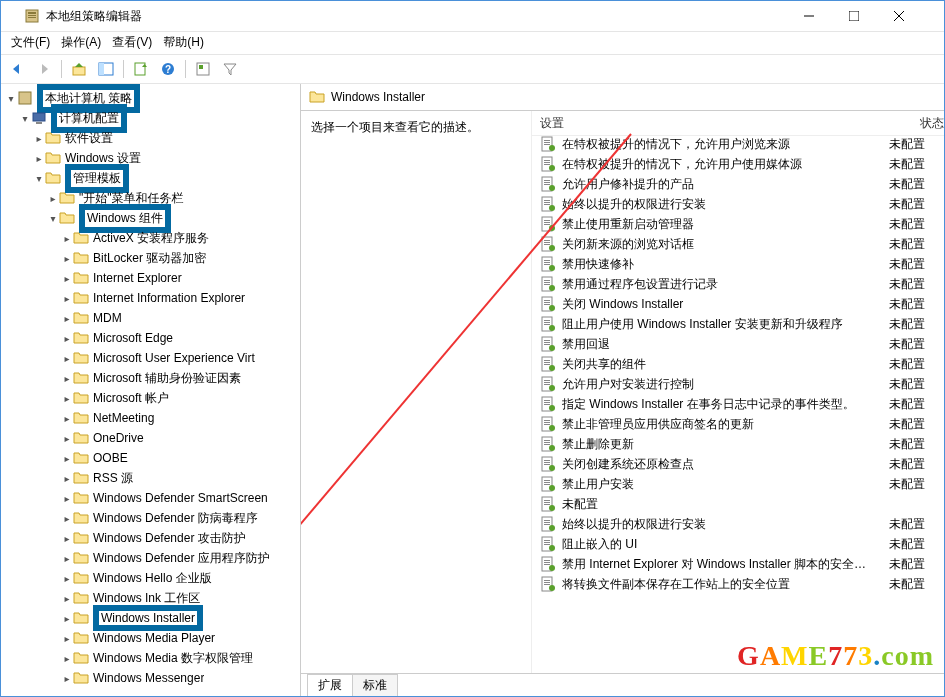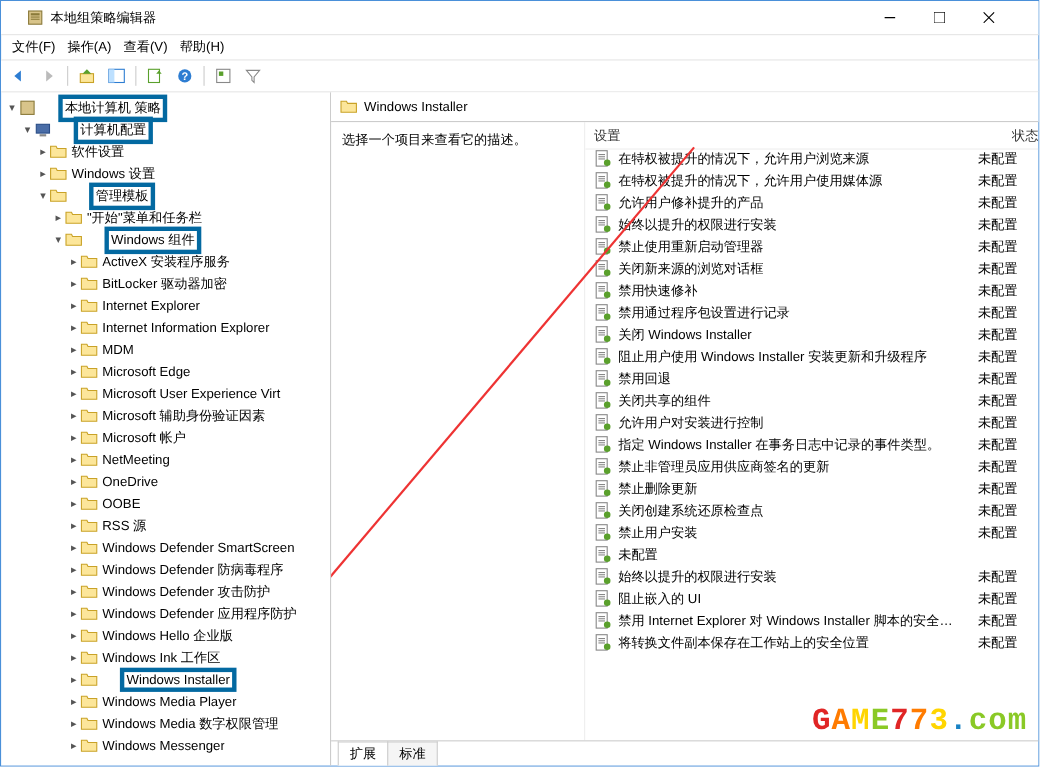--- a/index.html
+++ b/index.html
@@ -13,40 +13,40 @@
 .menu-item{padding:2px 4px}
 .toolbar{height:28px;display:flex;align-items:center;padding:0 4px;gap:3px;border-top:1px solid #e5e5e5;border-bottom:1px solid #e5e5e5;background:#fff}
 .tool-btn{width:24px;height:24px;display:flex;align-items:center;justify-content:center}
 .tool-sep{width:1px;height:18px;background:#ccc;margin:0 2px}
 .body{flex:1;display:flex;min-height:0}
 .tree-pane{width:300px;border-right:1px solid #ccc;overflow-y:auto;overflow-x:hidden;padding:4px 0;box-sizing:border-box}
 .tree-row{display:flex;align-items:center;height:20px;white-space:nowrap;padding-right:4px}
 .expander{width:12px;display:flex;align-items:center;justify-content:center;color:#555;font-size:10px;flex-shrink:0}
 .node-icon{width:16px;height:16px;margin-right:4px;flex-shrink:0}
 .node-label{font-size:12px;overflow:hidden;text-overflow:ellipsis}
-.redbox{border:4px solid #0369a1;padding:0 2px;margin:-1px 16px}
+.redbox{border:6px solid #0369a1;padding:0 2px;margin:-1px 0}
 .right-pane{flex:1;display:flex;flex-direction:column;min-width:0;position:relative}
 .right-header{height:26px;display:flex;align-items:center;padding:0 8px;border-bottom:1px solid #ccc;background:#fff}
 .right-header .icon{width:16px;height:16px;margin-right:6px}
 .right-header-title{font-size:12px}
 .right-content{flex:1;display:flex;min-height:0}
 .left-desc{width:210px;padding:8px 10px;font-size:12px;border-right:1px solid #eee}
 .settings-pane{flex:1;overflow-y:auto;position:relative}
 .settings-header{display:flex;height:24px;align-items:center;border-bottom:1px solid #eee;font-size:12px;color:#333}
 .col-setting{flex:1;padding-left:8px}
 .col-state{width:55px;text-align:right}
 .setting-row{display:flex;align-items:flex-start;height:20px;padding-left:8px}
 .setting-icon{width:16px;height:16px;margin-right:6px;flex-shrink:0}
 .setting-name{flex:1;font-size:12px;overflow:hidden;text-overflow:ellipsis;white-space:nowrap}
 .setting-state{width:55px;font-size:12px}
 .tabs{height:22px;display:flex;align-items:flex-end;padding-left:6px;border-top:1px solid #ccc}
 .tab{padding:2px 10px;font-size:12px;border:1px solid #ccc;border-bottom:none;margin-right:-1px;background:#f5f5f5}
 .tab.active{background:#fff}
 .arrow-svg{position:absolute;top:0;left:0;pointer-events:none}
-.watermark{position:absolute;right:10px;bottom:24px;font-family:Liberation Mono, monospace;font-size:28px;font-weight:900;letter-spacing:1px;pointer-events:none}
+.watermark{position:absolute;right:10px;bottom:24px;font-family:Liberation Serif, serif;font-size:28px;font-weight:900;letter-spacing:1px;pointer-events:none}
 .watermark .g{color:#e02525}.watermark .a{color:#ff7b00}.watermark .m{color:#ffd500}.watermark .e{color:#8ac926}.watermark .n7{color:#e02525}.watermark .n72{color:#ff7b00}.watermark .n73{color:#ffd500}.watermark .dot{color:#1982c4}.watermark .dom{color:#8ac926}
 
 .tree-pane::-webkit-scrollbar{width:16px}
 .tree-pane::-webkit-scrollbar-thumb{background:#ccc}
 .tree-pane::-webkit-scrollbar-track{background:#f1f1f1}
 </style>
 </head>
 <body>
 
 <div class="window">

